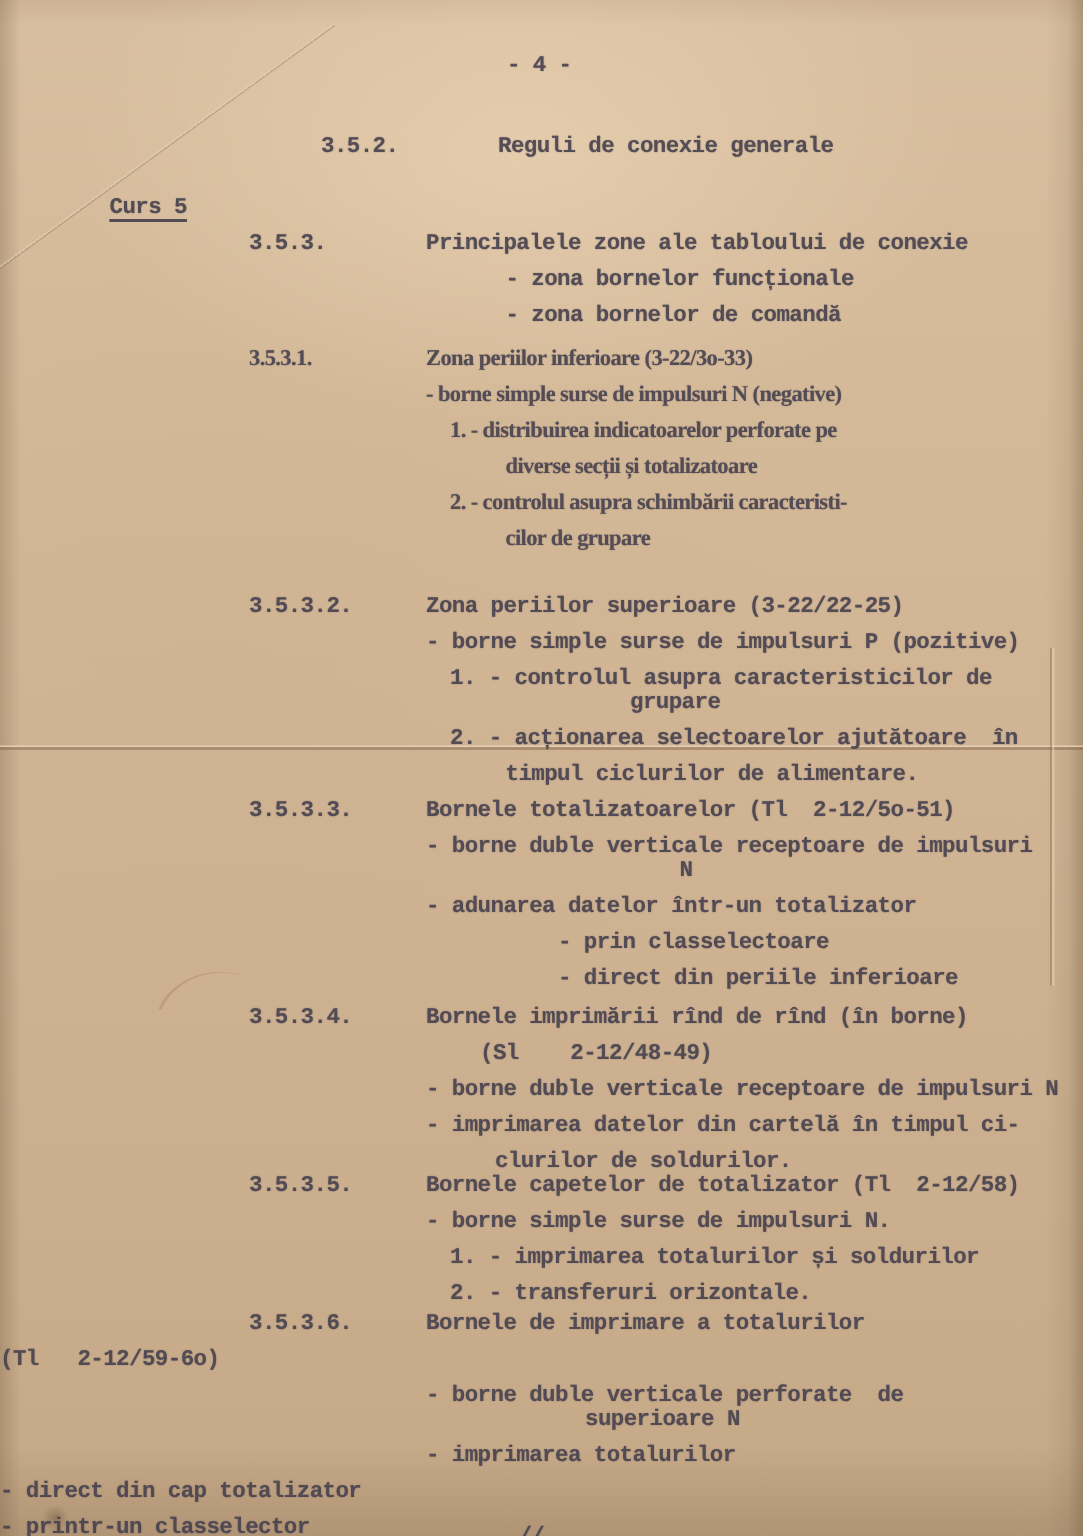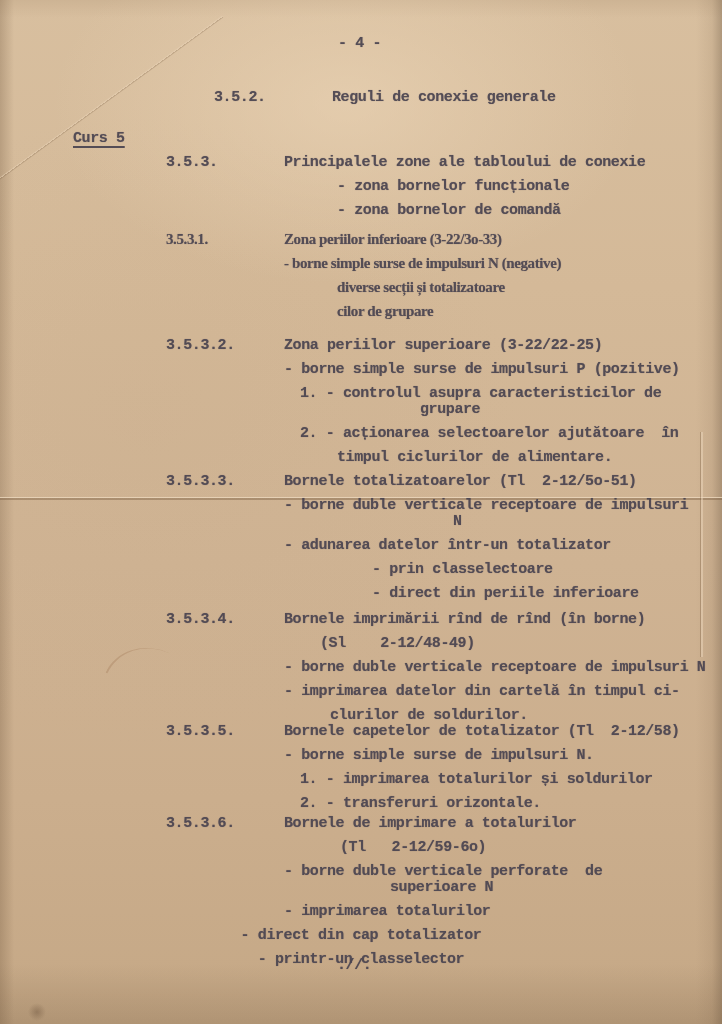--- a/index.html
+++ b/index.html
@@ -33,24 +33,24 @@
   .half{margin-top:-8px;}
   .secnum{position:absolute;left:166px;top:0;}
   .pageno{padding-left:338px;}
   .heading-line{padding-left:73px;text-decoration:underline;text-underline-offset:4px;
     text-decoration-thickness:2px;}
   .footer-line{padding-left:337px;}
   .ind-body{padding-left:284px;}
   .ind-enum{padding-left:300px;}
   .ind-sub{padding-left:337px;}
   .ind-paren{padding-left:320px;}
-  .ind-paren2{padding-left:340px;}
+  .ind-paren2{}
   .ind-cl{padding-left:330px;}
   .ind-deep{padding-left:372px;}
-  .ind-deepest{text-align:center;}
+  .ind-deepest{}
   .ind-g{padding-left:420px;}
   .ind-n{padding-left:453px;}
   .ind-i{padding-left:390px;}
 </style>
 </head>
 <body>
 
 <div class="stage">
   <div class="paper">
     <div class="fold-diag"></div>
@@ -68,24 +68,26 @@
             <div class="line heading-line">Curs 5</div>
           </div>
           <div style="margin-top: 0px;">
             <div class="line ind-body"><span class="secnum">3.5.3.</span><span>Principalele zone ale tabloului de conexie</span></div>
             <div class="line ind-sub">- zona bornelor funcționale</div>
             <div class="line ind-sub">- zona bornelor de comandă</div>
           </div>
           <div style="margin-top: 4px; font-family: Liberation Serif, serif;">
             <div class="line ind-body"><span class="secnum">3.5.3.1.</span><span>Zona periilor inferioare (3-22/3o-33)</span></div>
             <div class="line ind-body">- borne simple surse de impulsuri N (negative)</div>
+            <div class="line ind-enum">1. - distribuirea indicatoarelor perforate pe</div>
             <div class="line ind-sub">diverse secții și totalizatoare</div>
+            <div class="line ind-enum">2. - controlul asupra schimbării caracteristi-</div>
             <div class="line ind-sub">cilor de grupare</div>
           </div>
-          <div style="margin-top: 11px;">
+          <div style="margin-top: 22px;">
             <div class="line ind-body"><span class="secnum">3.5.3.2.</span><span>Zona periilor superioare (3-22/22-25)</span></div>
             <div class="line ind-body">- borne simple surse de impulsuri P (pozitive)</div>
             <div class="line ind-enum">1. - controlul asupra caracteristicilor de</div>
             <div class="line ind-g half">grupare</div>
             <div class="line ind-enum">2. - acționarea selectoarelor ajutătoare  în</div>
             <div class="line ind-sub">timpul ciclurilor de alimentare.</div>
           </div>
           <div style="margin-top: 0px;">
             <div class="line ind-body"><span class="secnum">3.5.3.3.</span><span>Bornele totalizatoarelor (Tl  2-12/5o-51)</span></div>
             <div class="line ind-body">- borne duble verticale receptoare de impulsuri</div>

